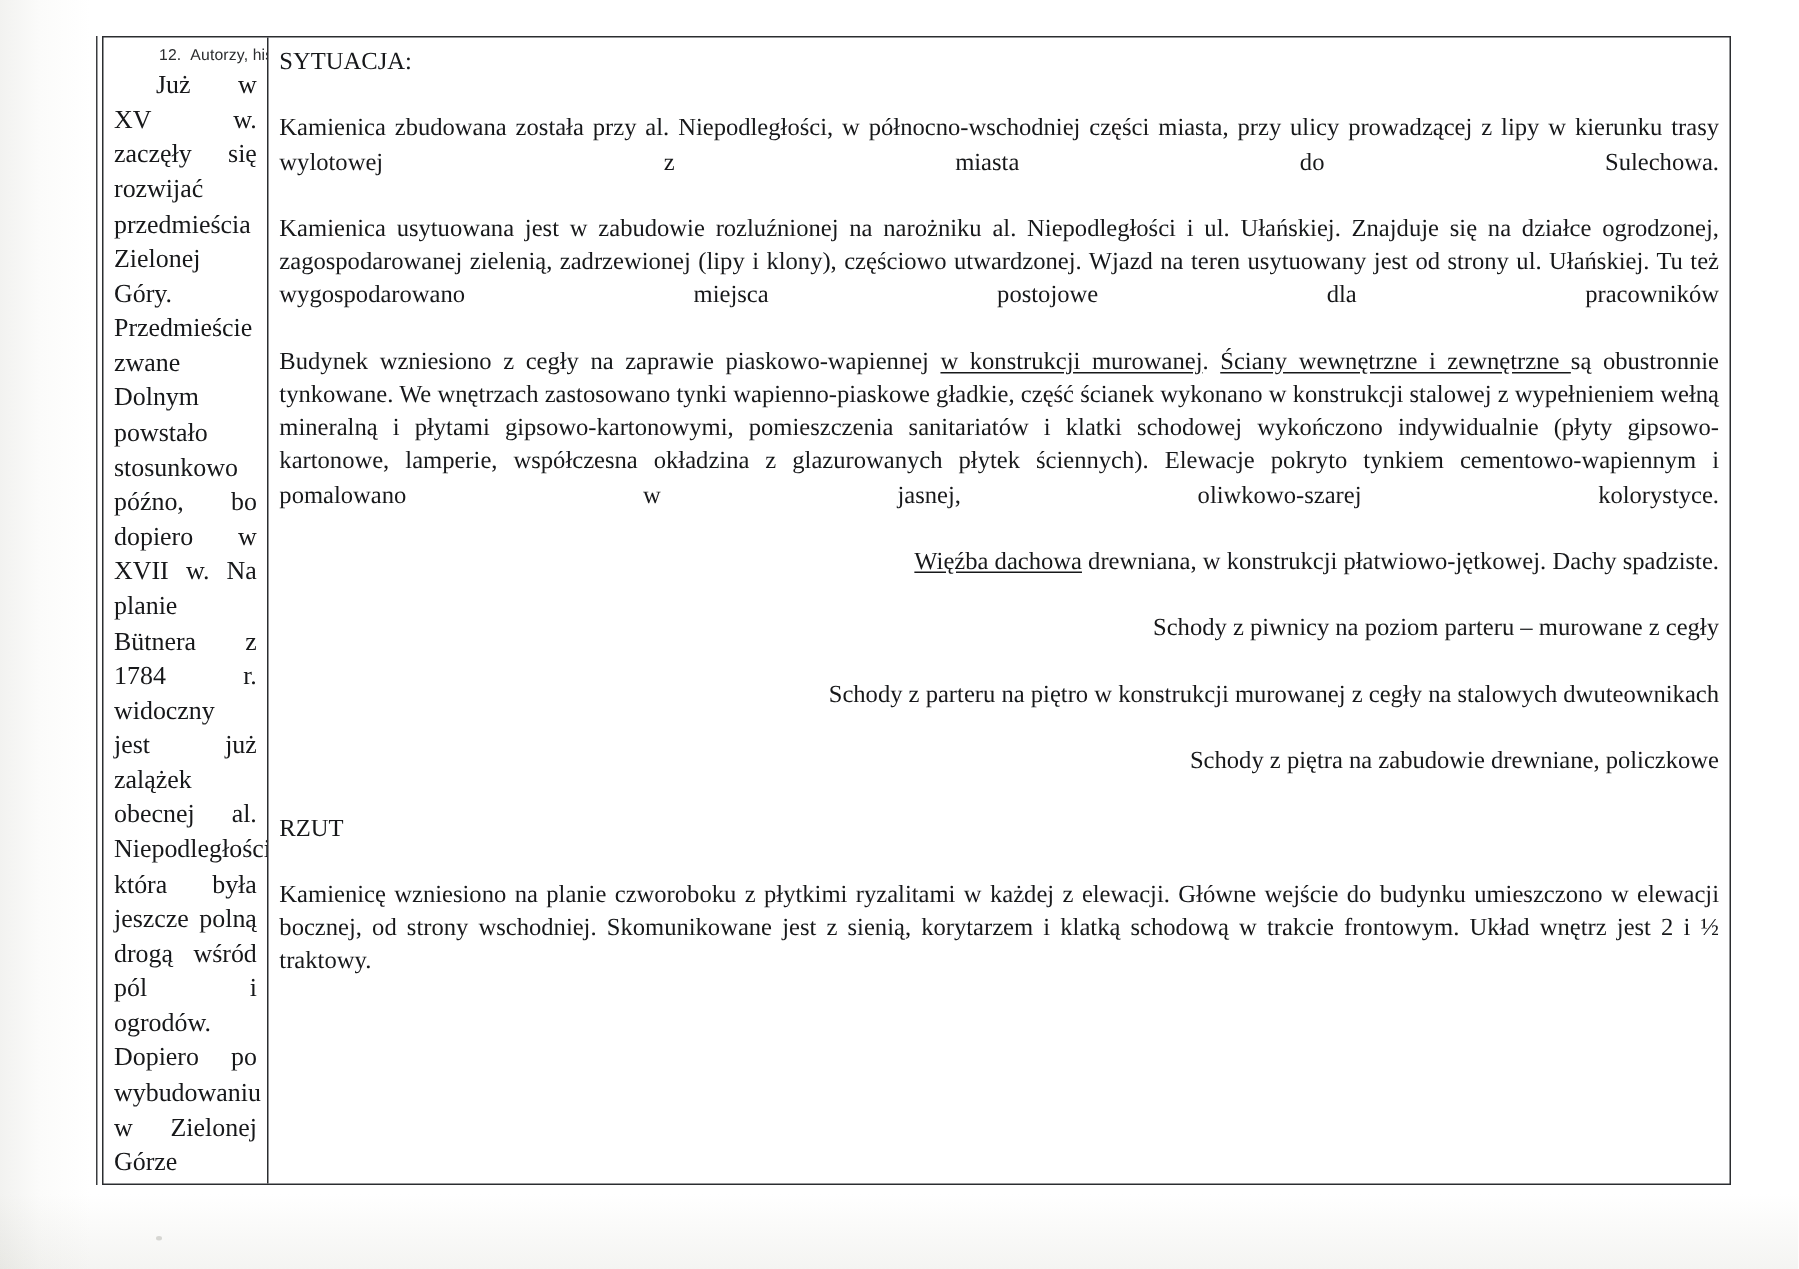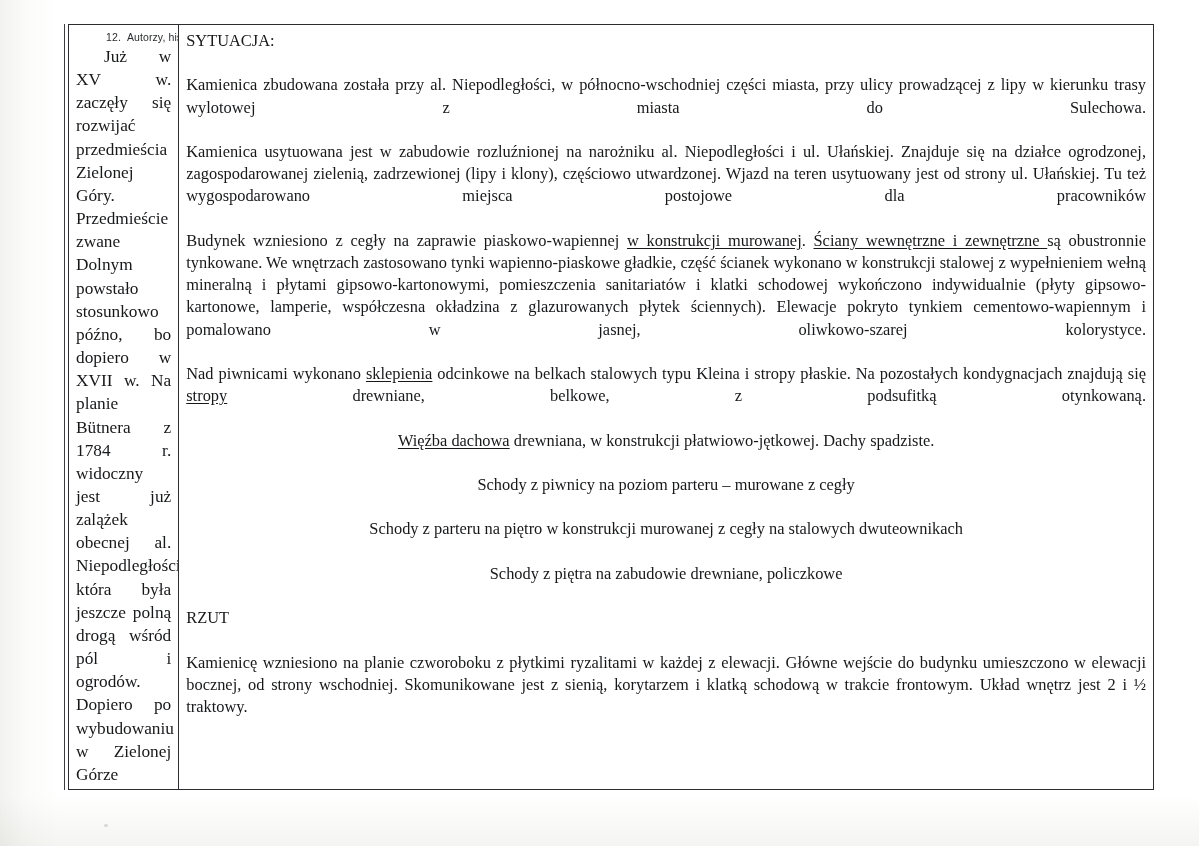--- a/index.html
+++ b/index.html
@@ -107,21 +107,21 @@
   }
 
   .col-right .body-text {
     font-size: 16.4px;
     line-height: 22.2px;
   }
   .col-right .body-text p {
     text-align: justify;
   }
   .col-right .body-text p.flush {
-    text-align: center;
+    text-align: right;
   }
   .heading-line {
     text-align: right;
   }
   u.ul {
     text-underline-offset: 2px;
   }
 
   
   .body-text p::after {
@@ -149,21 +149,20 @@
 
     </div>
   </div>
 
   <div class="col col-right">
     <div class="body-text" id="right-body">
         <p class="heading-line">SYTUACJA:</p>
         <p>Kamienica zbudowana została przy al. Niepodległości, w północno-wschodniej części miasta, przy ulicy prowadzącej z lipy w kierunku trasy wylotowej z miasta do Sulechowa.</p>
         <p>Kamienica usytuowana jest w zabudowie rozluźnionej na narożniku al. Niepodległości i ul. Ułańskiej. Znajduje się na działce ogrodzonej, zagospodarowanej zielenią, zadrzewionej (lipy i klony), częściowo utwardzonej. Wjazd na teren usytuowany jest od strony  ul. Ułańskiej. Tu też wygospodarowano miejsca postojowe dla pracowników</p>
         <p><span>Budynek wzniesiono z cegły na zaprawie piaskowo-wapiennej </span><u class="ul">w konstrukcji murowanej</u><span>. </span><u class="ul">Ściany wewnętrzne i zewnętrzne </u><span>są obustronnie tynkowane. We wnętrzach zastosowano tynki wapienno-piaskowe gładkie, część ścianek wykonano w konstrukcji stalowej z wypełnieniem wełną mineralną i płytami gipsowo-kartonowymi, pomieszczenia sanitariatów i klatki schodowej wykończono indywidualnie (płyty gipsowo-kartonowe, lamperie, współczesna okładzina z glazurowanych płytek ściennych). Elewacje pokryto tynkiem cementowo-wapiennym i pomalowano w jasnej, oliwkowo-szarej kolorystyce.</span></p>
-        <p><span>Nad piwnicami wykonano </span><u class="ul">sklepienia</u><span> odcinkowe na belkach stalowych typu Kleina i stropy płaskie. Na pozostałych kondygnacjach znajdują się </span><u class="ul">stropy</u><span> drewniane, belkowe, z podsufitką otynkowaną.</span></p>
         <p class="flush"><u class="ul">Więźba dachowa</u><span> drewniana, w konstrukcji płatwiowo-jętkowej. Dachy spadziste.</span></p>
         <p class="flush">Schody z piwnicy na poziom parteru – murowane z cegły</p>
         <p class="flush">Schody z parteru na piętro w konstrukcji murowanej z cegły na stalowych dwuteownikach</p>
         <p class="flush">Schody z piętra na zabudowie drewniane, policzkowe</p>
         <p class="heading-line">RZUT</p>
         <p>Kamienicę wzniesiono na planie czworoboku z płytkimi ryzalitami w każdej z elewacji. Główne wejście do budynku umieszczono w elewacji bocznej, od strony wschodniej. Skomunikowane jest z sienią, korytarzem i klatką schodową w trakcie frontowym. Układ wnętrz jest 2 i ½ traktowy.</p>
       </div>
   </div>
 
 </div>

